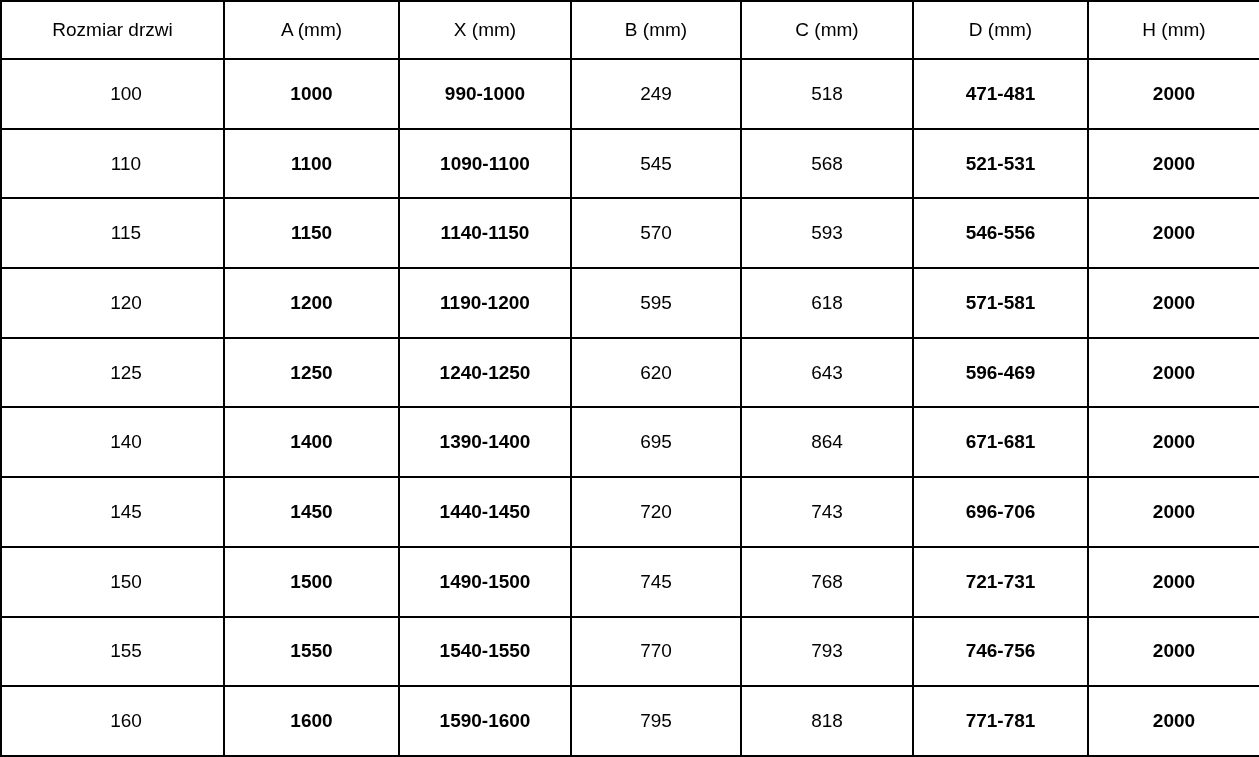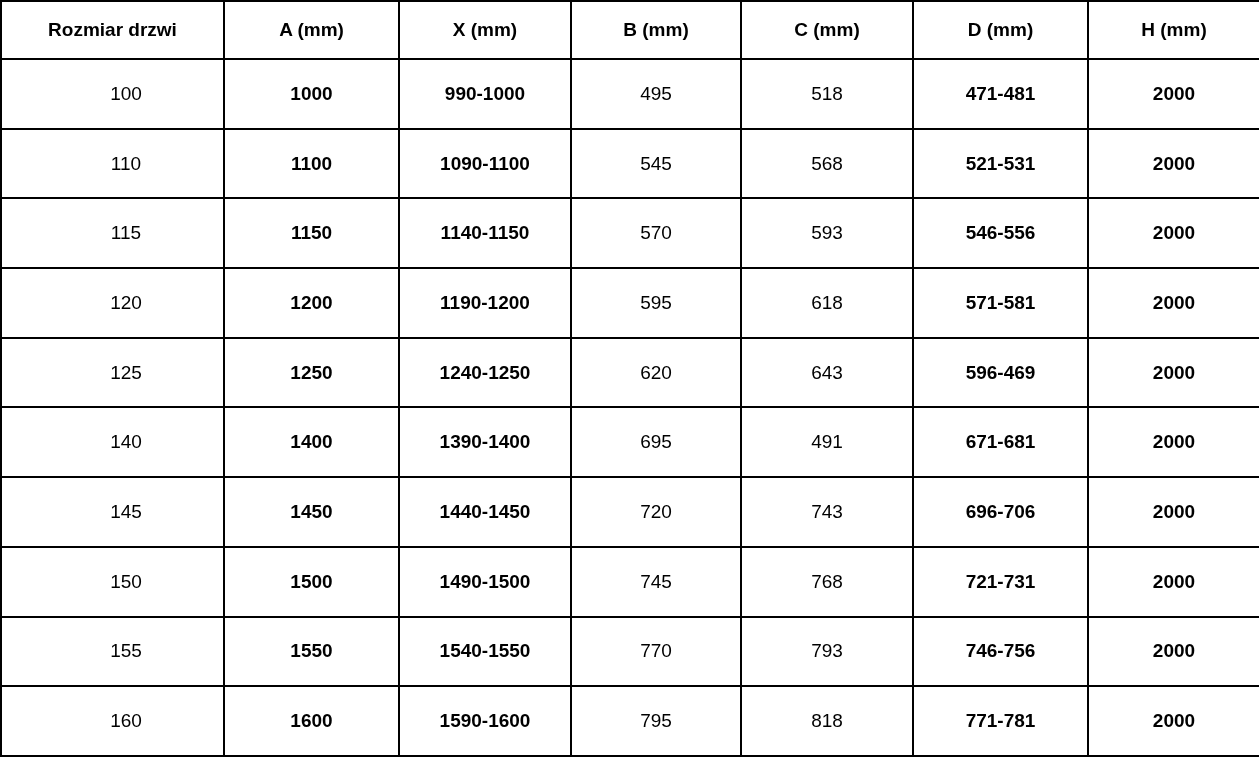--- a/index.html
+++ b/index.html
@@ -27,21 +27,21 @@
   }
   table.dim-table th,
   table.dim-table td {
     border: 2px solid #000000;
     text-align: center;
     vertical-align: middle;
     font-size: 19px;
     padding: 0;
   }
   table.dim-table thead th {
-    font-weight: bold;
+    font-weight: normal;
     height: 56px;
     font-size: 19px;
   }
   table.dim-table tbody td {
     height: 54px;
   }
   table.dim-table tbody td.col-size {
     font-weight: normal;
     padding-left: 27px;
   }
@@ -87,21 +87,21 @@
         <th>C (mm)</th>
         <th>D (mm)</th>
         <th>H (mm)</th>
       </tr>
     </thead>
     <tbody>
       <tr>
         <td class="col-size">100</td>
         <td class="col-a">1000</td>
         <td class="col-x">990-1000</td>
-        <td class="col-b">495</td>
+        <td class="col-b">249</td>
         <td class="col-c">518</td>
         <td class="col-d">471-481</td>
         <td class="col-h">2000</td>
       </tr>
       <tr>
         <td class="col-size">110</td>
         <td class="col-a">1100</td>
         <td class="col-x">1090-1100</td>
         <td class="col-b">545</td>
         <td class="col-c">568</td>
@@ -133,21 +133,21 @@
         <td class="col-b">620</td>
         <td class="col-c">643</td>
         <td class="col-d">596-469</td>
         <td class="col-h">2000</td>
       </tr>
       <tr>
         <td class="col-size">140</td>
         <td class="col-a">1400</td>
         <td class="col-x">1390-1400</td>
         <td class="col-b">695</td>
-        <td class="col-c">491</td>
+        <td class="col-c">864</td>
         <td class="col-d">671-681</td>
         <td class="col-h">2000</td>
       </tr>
       <tr>
         <td class="col-size">145</td>
         <td class="col-a">1450</td>
         <td class="col-x">1440-1450</td>
         <td class="col-b">720</td>
         <td class="col-c">743</td>
         <td class="col-d">696-706</td>

